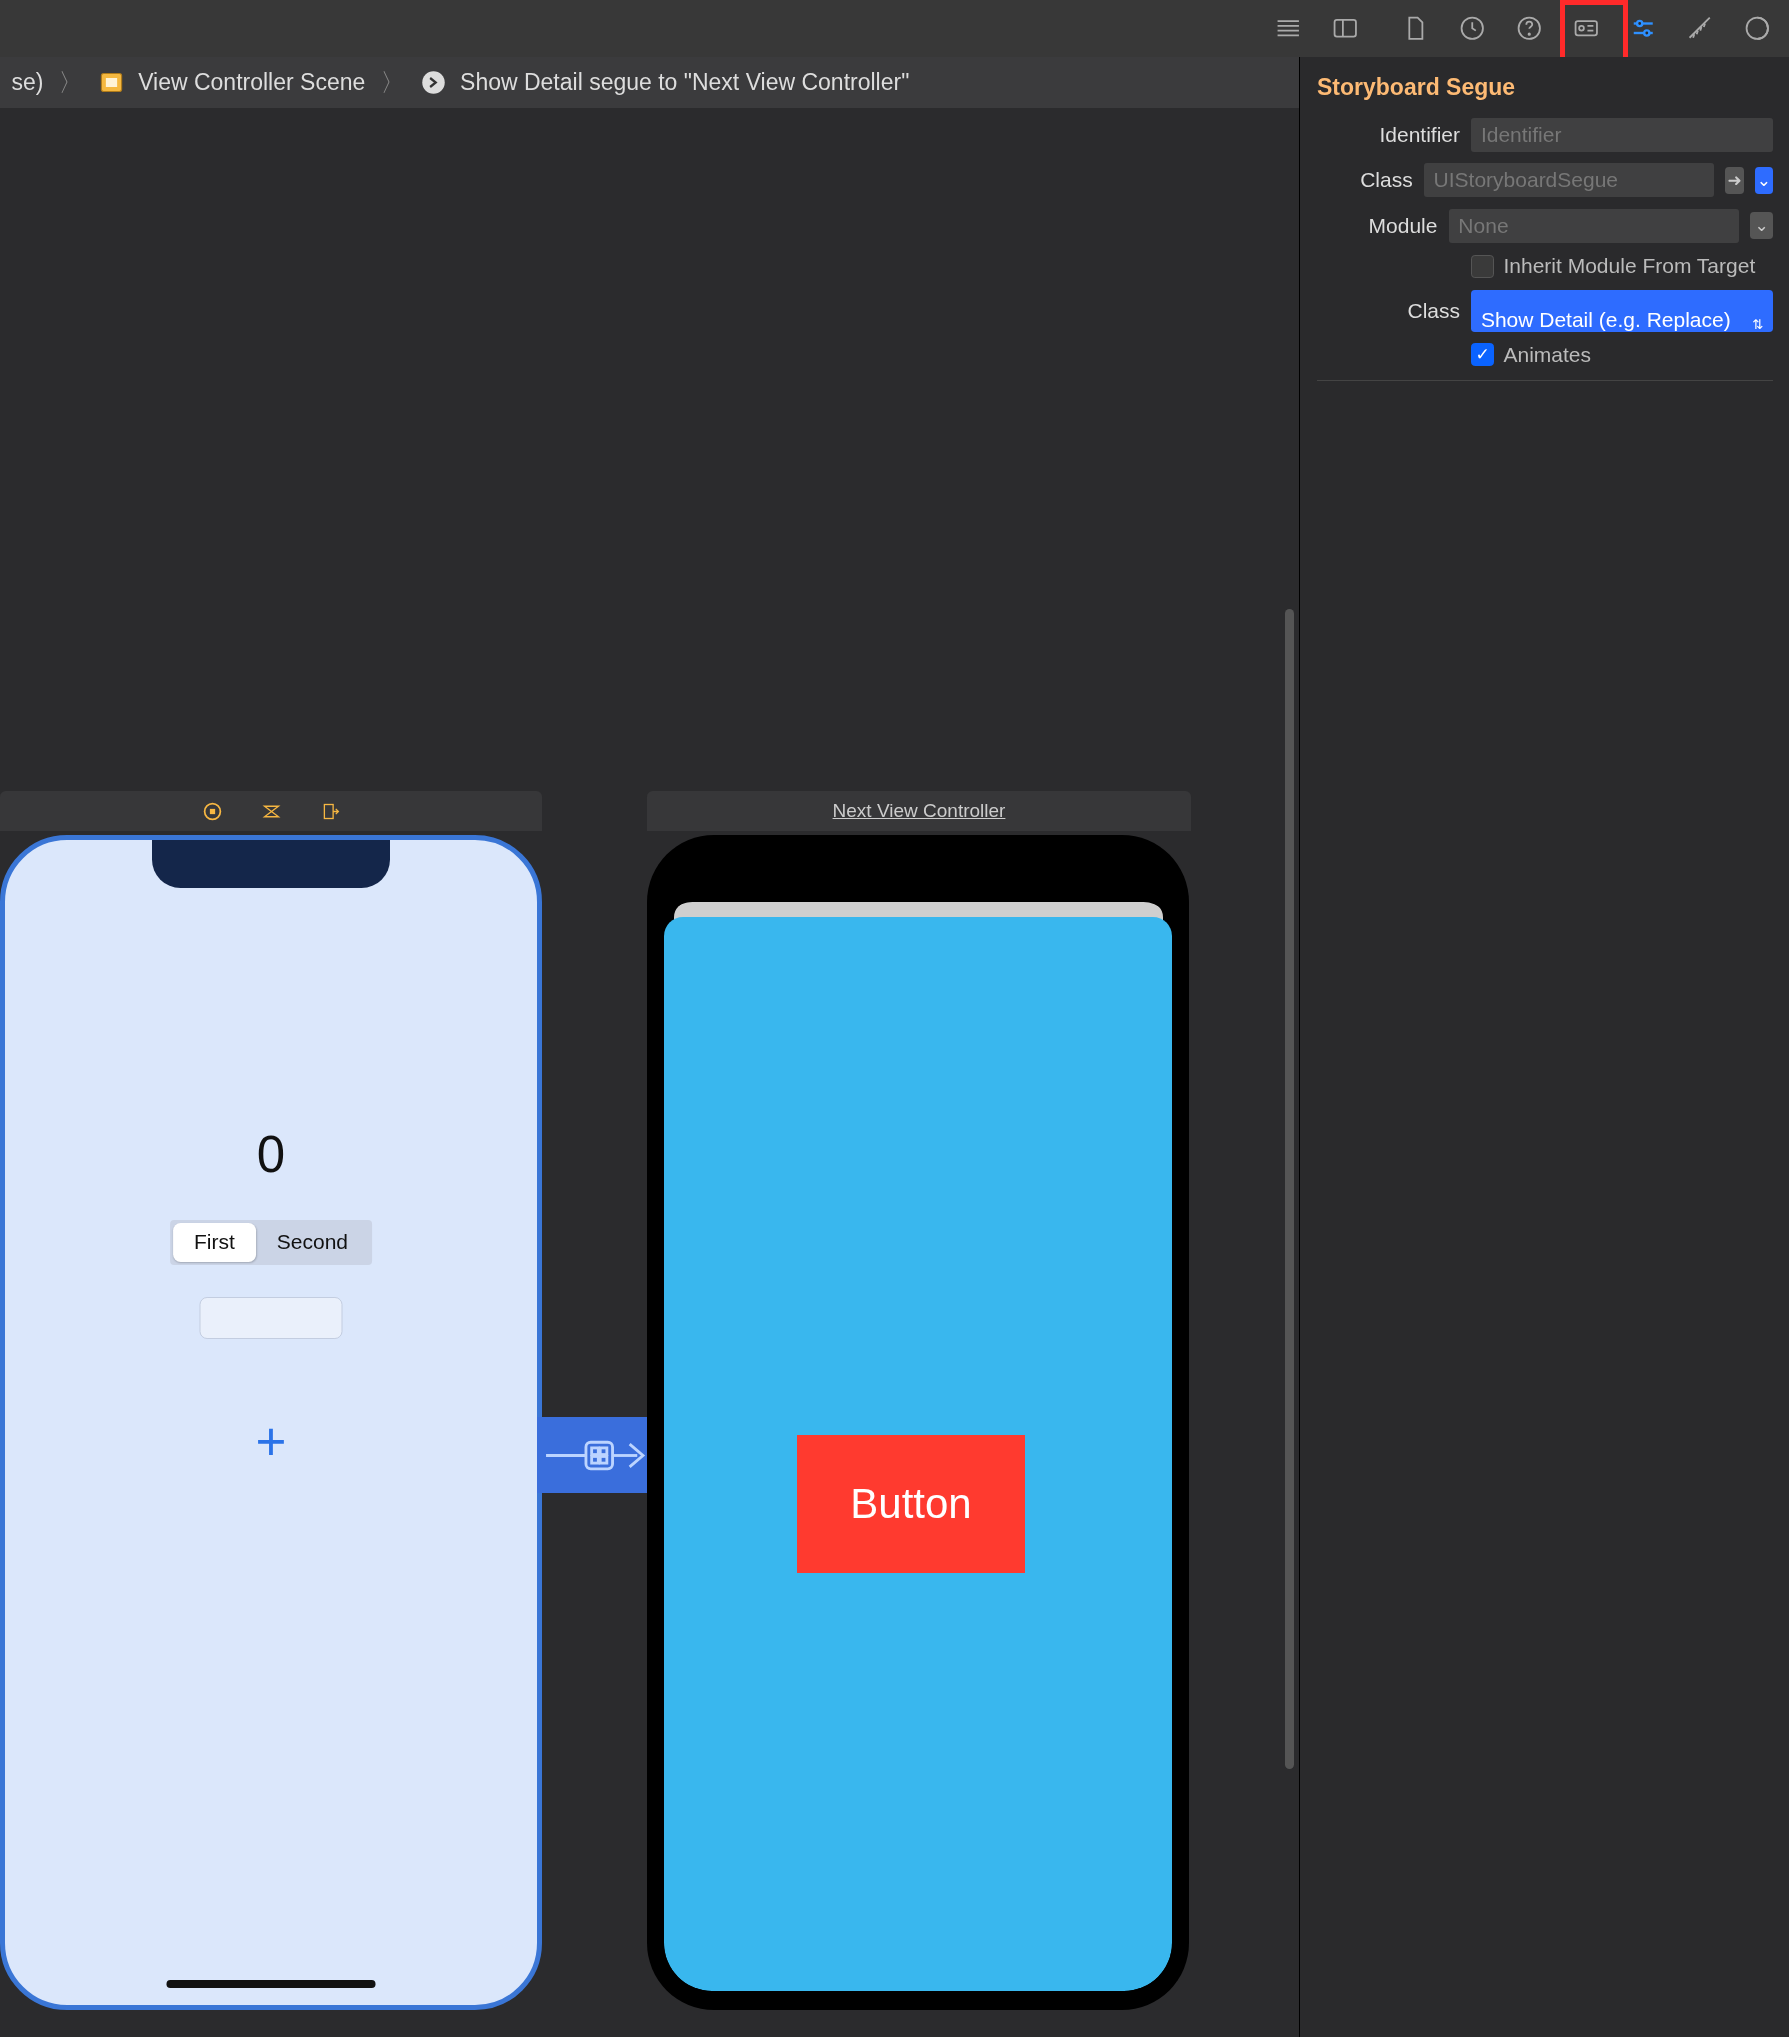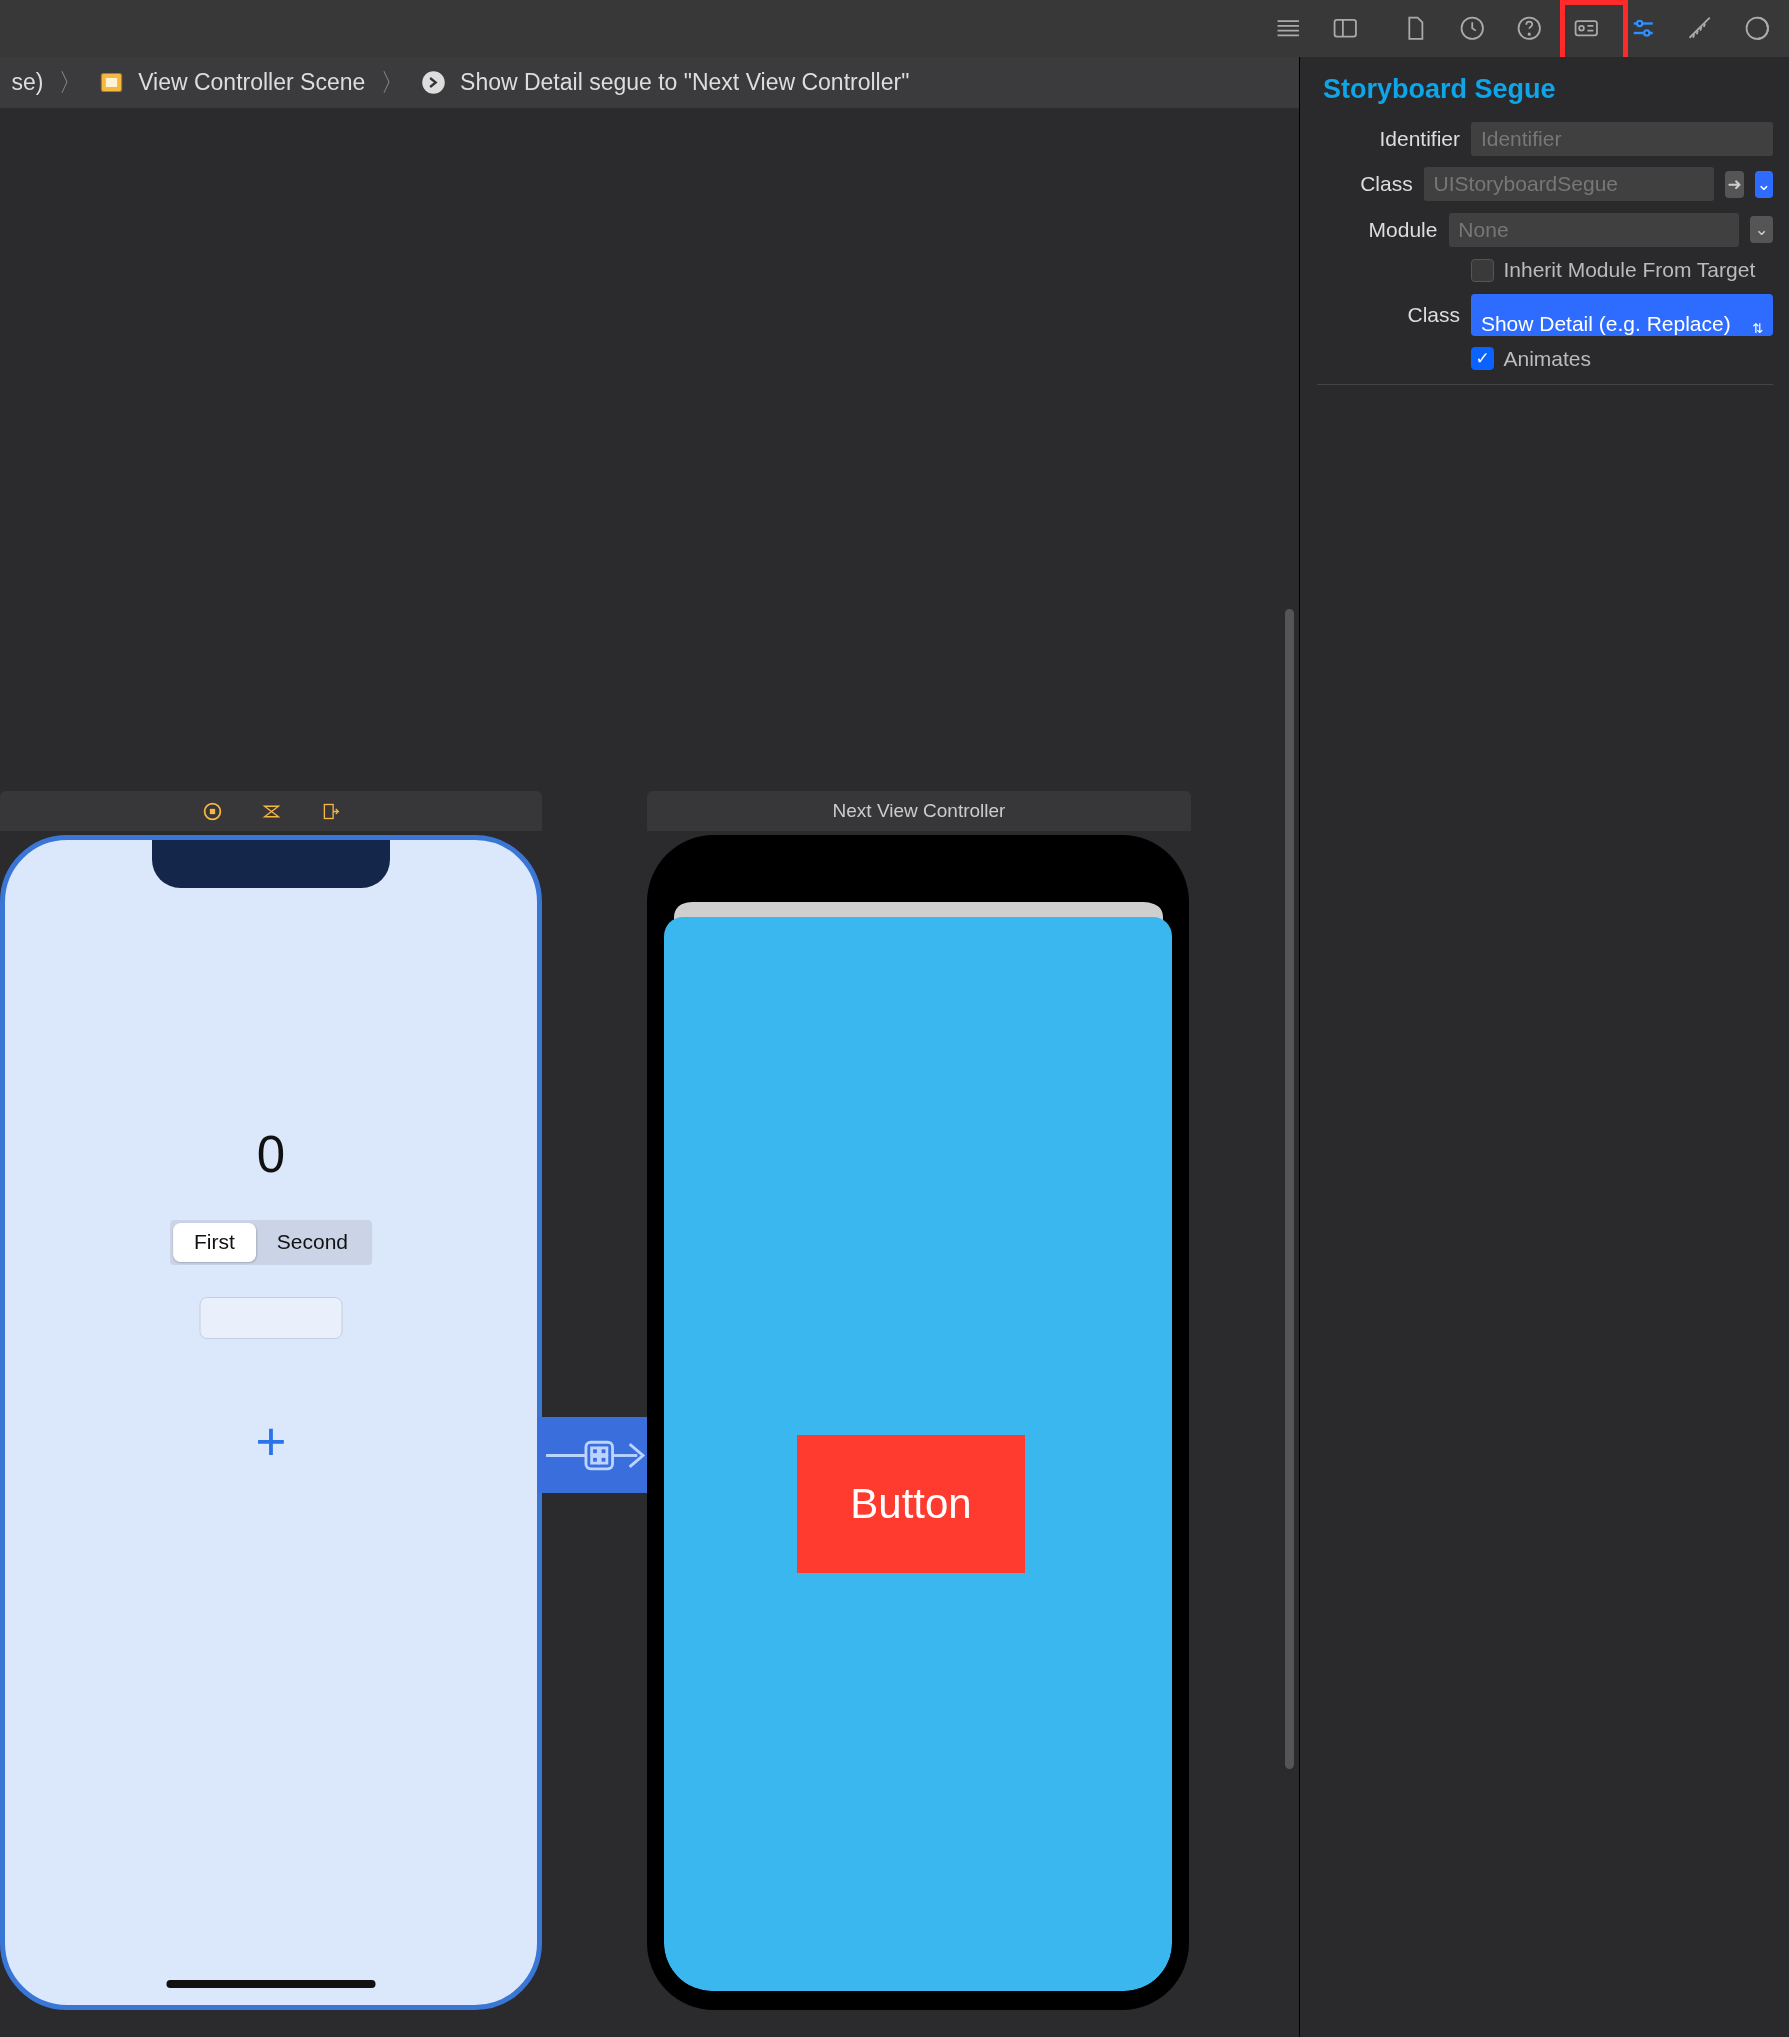--- a/index.html
+++ b/index.html
@@ -22,41 +22,41 @@
 .breadcrumb .crumbs .sep { color: #888; margin: 0 1.9px; font-size: 25px; }
 .breadcrumb .sb-icon { width: 27px; height: 27px; display:inline-flex; align-items:center; justify-content:center; }
 .breadcrumb .nav-right { display:flex; align-items:center; gap:9.5px; color:#888; font-size:25px;}
 .warn { width:25px;height:25px; fill:#ffbd2e; }
 
 
 .canvas { position: absolute; top: 108px; left: 0; right: 491px; bottom: 0; background: #2b2b2d; }
 
 
 .inspector { position: absolute; top: 57px; right: 0; width: 491px; bottom: 0; background: #2a2a2c; border-left: 1px solid #000; padding: 17px 17px; font-size: 21px; color: #bbb; }
-.inspector h3 { font-size: 27px; font-weight: 600; color: #0ea5e9; margin-bottom: 17px; margin-left: 6px; }
+.inspector h3 { font-size: 23px; font-weight: 600; color: #fdba74; margin-bottom: 17px; }
 .form-row { display: flex; align-items: center; margin-bottom: 11.4px; gap: 11.4px; }
 .form-row label { width: 143px; text-align: right; color: #ddd; font-size: 21px;}
 .form-row .field { flex: 1; height: 34px; background: #404041; border: none; border-radius: 2.9px; color: #ddd; padding: 0 9.5px; font-size: 21px;}
 .form-row .field::placeholder{ color:#777; }
 .form-row .pill { width: 27px; height: 27px; border-radius: 3.8px; display:flex; align-items:center; justify-content:center; font-size:17px;}
 .pill.blue{ background:#2e6cff; color:#fff;}
 .pill.gray{ background:#555; color:#ccc;}
 .kind-select { background:#2e6cff; color:#fff; border-radius:3.8px; height:42px; padding:0 9.5px; flex:1; display:flex; align-items:flex-end; justify-content:space-between; font-size:21px;}
 .checkbox-row { display:flex; align-items:center; gap:9.5px; margin-left:154px; margin-bottom:11.4px; font-size:21px;}
 .cb { width:23px; height:23px; border-radius:3.8px; border:1px solid #555; background:#3a3a3a; display:inline-flex; align-items:center; justify-content:center;}
 .cb.checked{ background:#0a63ff; border-color:#0a63ff; color:#fff; font-size:17px;}
 hr.sep{ border:none; border-top:1px solid #444; margin:13.3px 0;}
 
 
 .hl-identifier { top: 107px; left: 1332px; width: 449px; height: 51px; }
 
 
 .scene-bar { position:absolute; height:40px; background:#373739; border-radius:5.7px 5.7px 0 0; display:flex; align-items:center; justify-content:center; color:#ccc; font-size:19px; gap:23px;}
 .scene-bar.vc { left:0; top:791px; width:542px; justify-content:center; gap:38px;}
-.scene-bar.next { left:647px; top:791px; width:544px; }
+.scene-bar.next { left:647px; top:791px; width:544px;text-decoration:underline; }
 .ico20{ width:21px;height:21px; display:inline-block;}
 
 .phone { position:absolute; width:542px; height:1175px; border-radius:67px; }
 .phone1 { left:0; top:835px; border:5.7px solid #3a76d6; background:#dbe7fb;}
 .phone2 { left:647px; top:835px; background:#000;}
 .notch { position:absolute; top:0; left:50%; transform:translateX(-50%); width:238px; height:48px; background:#14264a; border-radius:0 0 28.5px 28.5px;}
 .phone2 .notch{ background:#000; }
 
 .counter { position:absolute; top:285px; left:50%; transform:translateX(-50%); font-size:51px; color:#111;}
 .segmented { position:absolute; top:380px; left:50%; transform:translateX(-50%); display:flex; background:#cbd4e6; border-radius:4px; padding:2.9px;align-items:flex-end; }

